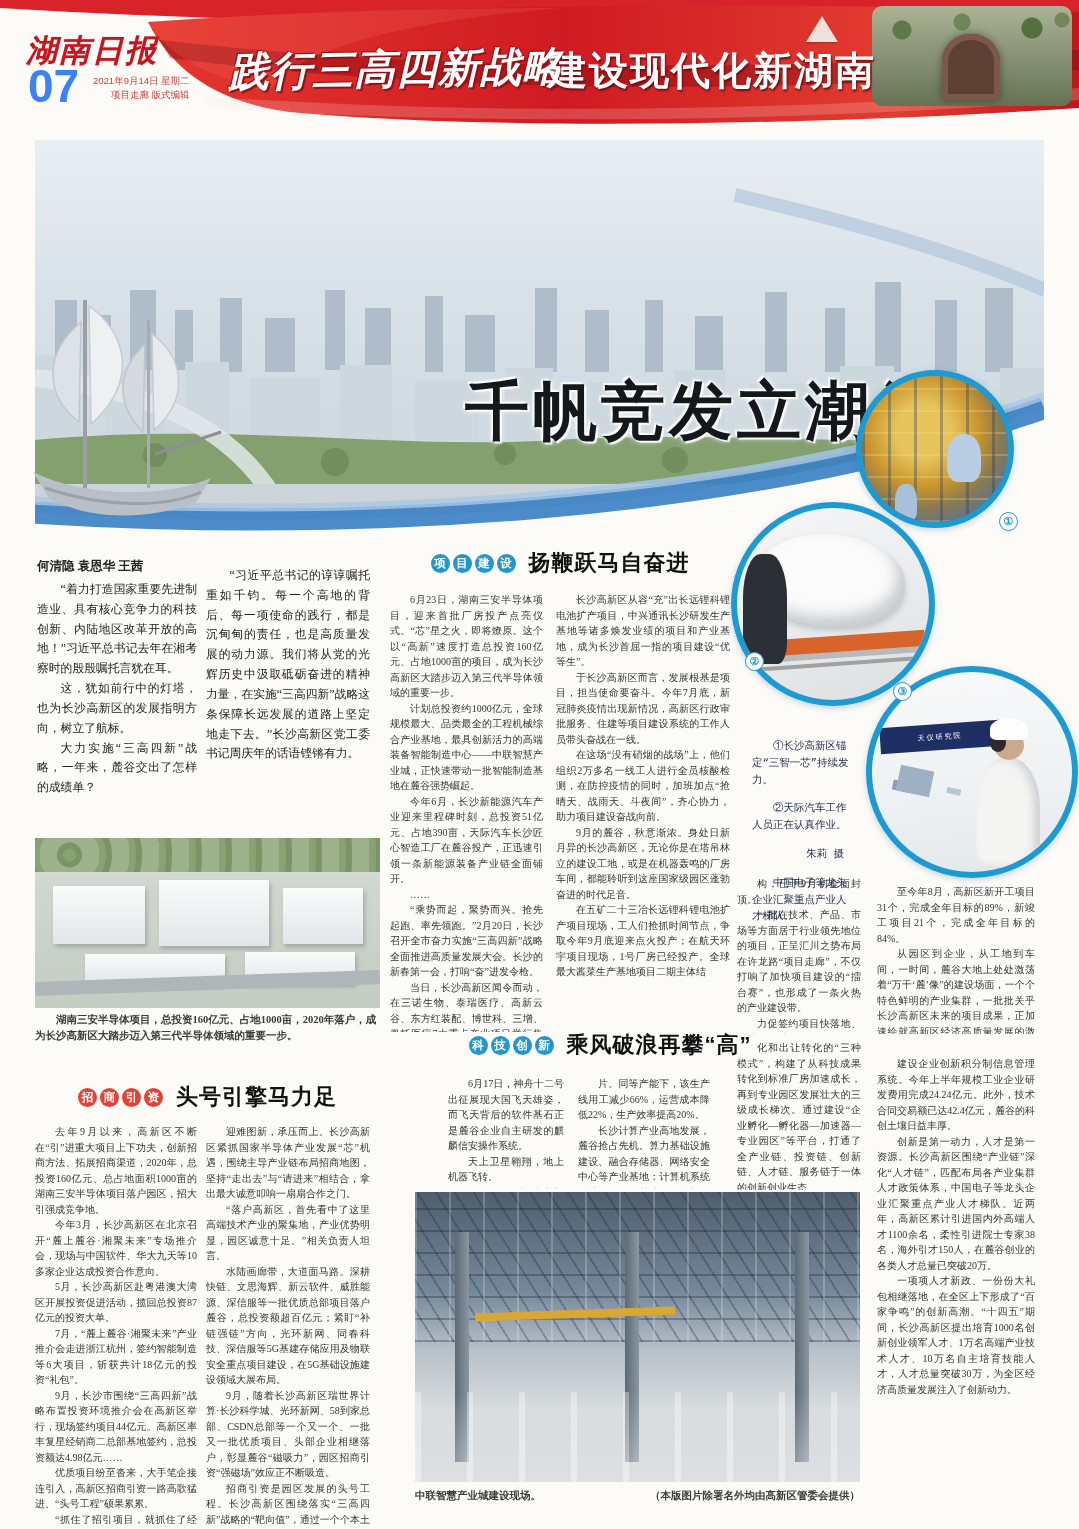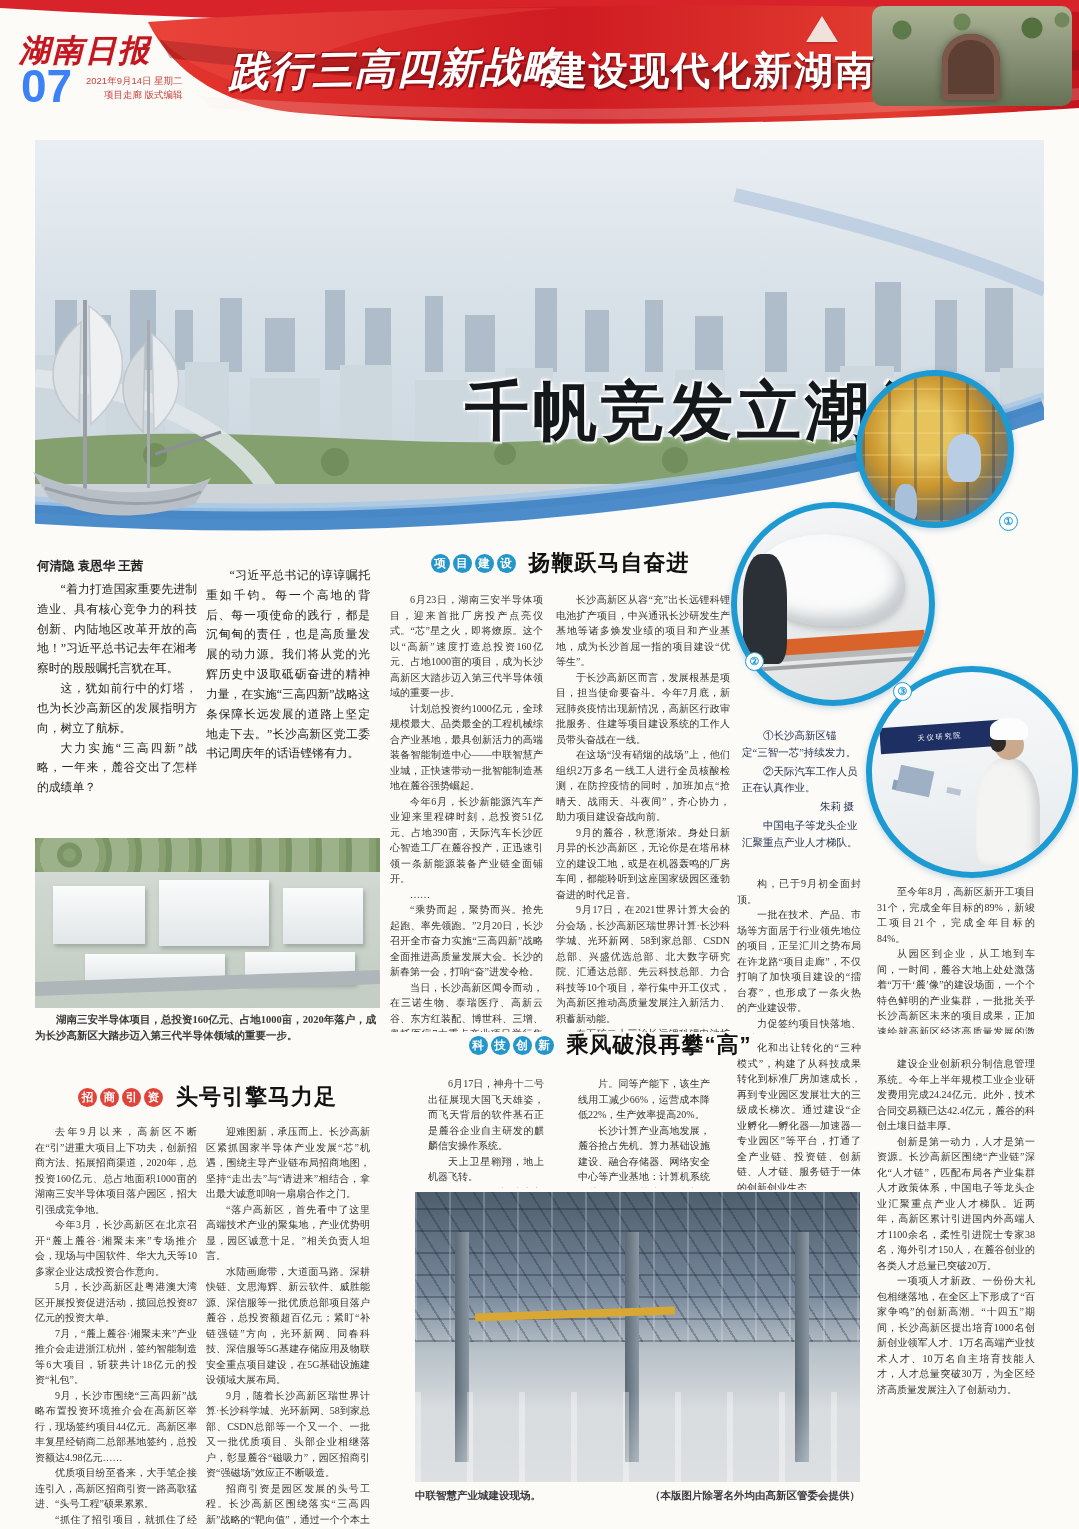--- a/index.html
+++ b/index.html
@@ -1,20 +1,20 @@
 <!DOCTYPE html>
 <html><head>
 <meta charset="utf-8">
 <style>
   html,body{margin:0;padding:0;background:#e9e7e2;}
   #page{position:relative;width:1079px;height:1529px;margin:0 auto;background:#fcfbf8;overflow:hidden;
         font-family:"Liberation Serif","DejaVu Serif",serif;color:#2c2c2c;}
   
   #ribbon{position:absolute;left:0;top:0;width:1079px;height:138px;}
-  .masthead{position:absolute;left:19px;top:30px;z-index:5;text-align:right;}
+  .masthead{position:absolute;left:26px;top:30px;z-index:5;text-align:right;}
   .paper-name{font-size:31px;font-weight:800;font-style:italic;color:#c3161f;letter-spacing:2px;
               text-shadow:0 0 1px rgba(195,22,31,.6);}
   .page-num{position:absolute;left:2px;top:33px;font-size:46px;font-weight:800;color:#3b82f6;
             font-family:"Liberation Sans",sans-serif;line-height:1;}
   .date-block{position:absolute;left:67px;top:44px;font-size:9.5px;color:#c8453f;line-height:1.5;white-space:nowrap;
               font-family:"Liberation Sans",sans-serif;}
   .slogan{position:absolute;z-index:6;color:#fff;white-space:nowrap;font-family:"Liberation Sans",sans-serif;}
   .slogan-cal{left:228px;top:42px;font-size:41px;font-weight:800;font-style:italic;letter-spacing:1px;
               text-shadow:0 0 2px #8e0e12,2px 2px 0 #9d1216,-1px -1px 0 #9d1216;transform:rotate(-1deg);}
   .slogan-bold{left:548px;top:44px;font-size:39px;font-weight:800;letter-spacing:2px;
@@ -66,21 +66,21 @@
      background:#f4f4f2;box-shadow:inset -6px 0 8px rgba(180,185,190,.6);}
   #circ3 .person-head{position:absolute;left:122px;top:58px;width:30px;height:30px;border-radius:50%;background:#caa98c;}
   #circ3 .person-cap{position:absolute;left:118px;top:46px;width:38px;height:22px;border-radius:50% 50% 20% 20%;background:#fdfdfd;}
   #circ3 .person-hair{position:absolute;left:118px;top:62px;width:16px;height:18px;border-radius:50%;background:#2e2a28;}
   .circ-badge{position:absolute;z-index:9;width:17px;height:17px;border-radius:50%;background:#fff;border:1.5px solid #1e9ad2;
       color:#1e9ad2;font-size:11px;line-height:17px;text-align:center;font-weight:700;
       font-family:"Liberation Sans",sans-serif;}
   
   #circ-captions{position:absolute;left:740px;top:726px;width:122px;z-index:9;font-size:10.5px;line-height:1.6;
       color:#1f2c47;}
-  #circ-captions p{margin:2px;text-indent:2em;}
+  #circ-captions p{margin:12px;text-indent:2em;font-family:Liberation Mono, monospace;}
   #circ-captions .credit{text-align:right;text-indent:0;padding-right:6px;}
   
   .byline{position:absolute;left:37px;top:558px;font-size:12.5px;font-weight:700;color:#222;}
   .txtcol{position:absolute;overflow:hidden;font-size:10px;line-height:1.55;color:#333;text-align:justify;}
   .txtcol p{margin:0;text-indent:2em;}
   .intro{font-size:11.8px;line-height:1.68;color:#222;}
   .sec-head{position:absolute;display:flex;align-items:center;justify-content:center;z-index:3;
             font-family:"Liberation Sans",sans-serif;}
   .badge-row{display:flex;margin-right:10px;}
   .badge-c{width:19px;height:19px;border-radius:50%;margin-right:3px;color:#fff;font-size:11.5px;font-weight:700;
@@ -311,34 +311,33 @@
       <p>今年6月，长沙新能源汽车产业迎来里程碑时刻，总投资51亿元、占地390亩，天际汽车长沙匠心智造工厂在麓谷投产，正迅速引领一条新能源装备产业链全面铺开。</p>
       <p>……</p>
       <p>“乘势而起，聚势而兴。抢先起跑、率先领跑。”2月20日，长沙召开全市奋力实施“三高四新”战略全面推进高质量发展大会。长沙的新春第一会，打响“奋”进发令枪。</p>
       <p>当日，长沙高新区闻令而动，在三诺生物、泰瑞医疗、高新云谷、东方红装配、博世科、三增、奥托医疗7大重点产业项目举行集中开工动员仪式，掀起了比学赶超、奋勇争先的新热潮。</p>
     </div>
   <div class="txtcol" style="left:556px;top:592px;width:174px;height:440px;">
       <p>长沙高新区从容“充”出长远锂科锂电池扩产项目，中兴通讯长沙研发生产基地等诸多焕发业绩的项目和产业基地，成为长沙首屈一指的项目建设“优等生”。</p>
       <p>于长沙高新区而言，发展根基是项目，担当使命要奋斗。今年7月底，新冠肺炎疫情出现新情况，高新区行政审批服务、住建等项目建设系统的工作人员带头奋战在一线。</p>
       <p>在这场“没有硝烟的战场”上，他们组织2万多名一线工人进行全员核酸检测，在防控疫情的同时，加班加点“抢晴天、战雨天、斗夜间”，齐心协力，助力项目建设奋战向前。</p>
       <p>9月的麓谷，秋意渐浓。身处日新月异的长沙高新区，无论你是在塔吊林立的建设工地，或是在机器轰鸣的厂房车间，都能聆听到这座国家级园区蓬勃奋进的时代足音。</p>
-      <p>9月17日，在2021世界计算大会的分会场，长沙高新区瑞世界计算·长沙科学城、光环新网、58到家总部、CSDN总部、兴盛优选总部、北大数字研究院、汇通达总部、先云科技总部、力合科技等10个项目，举行集中开工仪式，为高新区推动高质量发展注入新活力、积蓄新动能。</p>
       <p>在五矿二十三冶长远锂科锂电池扩产项目现场，工人们抢抓时间节点，争取今年9月底迎来点火投产；在航天环宇项目现场，1号厂房已经投产。全球最大酱菜生产基地项目二期主体结</p>
     </div>
 
   <div class="sec-head badge-blue" style="left:440px;top:1030px;width:340px;">
     <span class="badge-row">
       <span class="badge-c">科</span>
       <span class="badge-c">技</span>
       <span class="badge-c">创</span>
       <span class="badge-c">新</span>
     </span>
     <span class="sec-title">乘风破浪再攀“高”</span>
   </div>
-  <div class="txtcol" style="left:428px;top:1076px;width:116px;height:112px;">
+  <div class="txtcol" style="left:448px;top:1076px;width:116px;height:112px;">
       <p>6月17日，神舟十二号出征展现大国飞天雄姿，而飞天背后的软件基石正是麓谷企业自主研发的麒麟信安操作系统。</p>
       <p>天上卫星翱翔，地上机器飞转。</p>
       <p>3月19日，长沙高新区……隐形国家网络安全产业园区（长沙）网络安全产业园区建设启动，作为数研支点布局的第二个网络安全产业园区，输送“三智一芯”建设方案。</p>
     </div>
   <div class="txtcol" style="left:578px;top:1076px;width:132px;height:112px;">
       <p>片。同等产能下，该生产线用工减少66%，运营成本降低22%，生产效率提高20%。</p>
       <p>长沙计算产业高地发展，麓谷抢占先机。算力基础设施建设、融合存储器、网络安全中心等产业基地：计算机系统及关键元器件基地、智谷与冠群长城科技、景嘉微、三安光电等一大批优势企业与重大项目已形成规模效应。</p>
     </div>
 
   <div id="photo-bottom">

